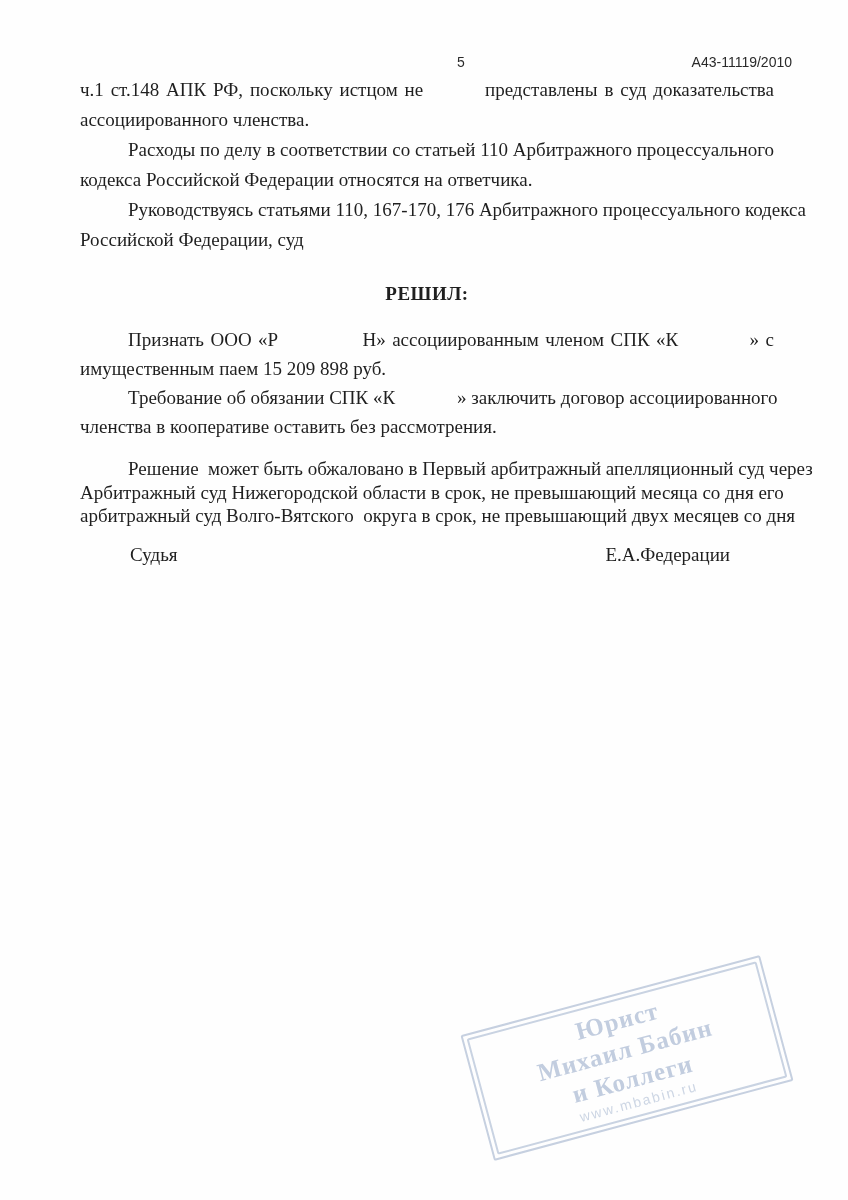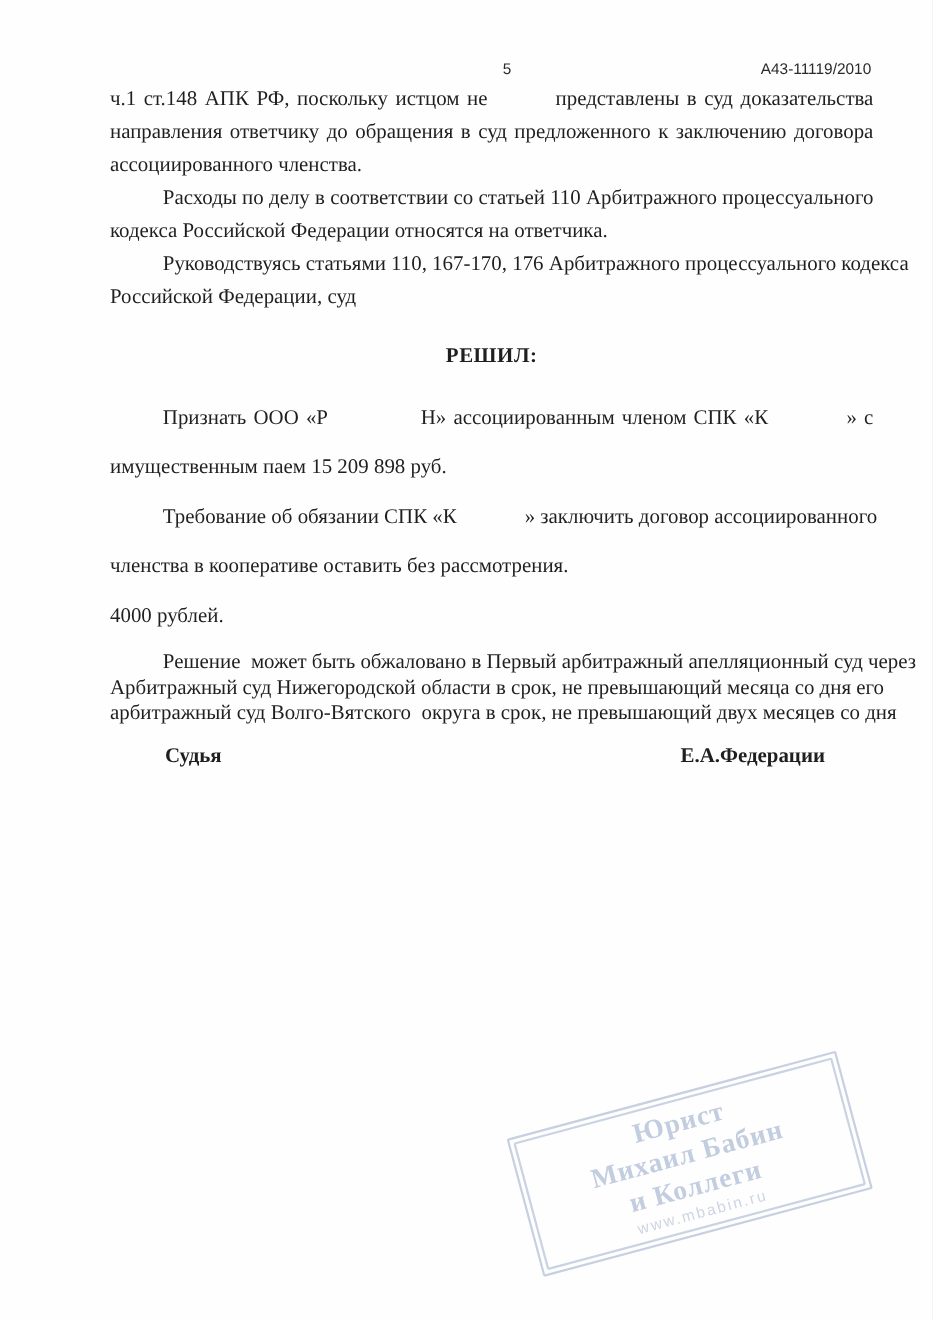--- a/index.html
+++ b/index.html
@@ -18,41 +18,41 @@
     position: absolute;
     top: 54px; left: 0; right: 0; height: 20px;
     font-family: "Liberation Sans", "DejaVu Sans", sans-serif;
     font-size: 14px;
     color: #2a2a2a;
   }
   .pageno { position: absolute; left: 457px; top: 0; }
   .caseno { position: absolute; right: 56px; top: 0; }
   .doc {
     position: absolute;
-    top: 75px; left: 100px; width: 694px;
+    top: 75px; left: 80px; width: 694px;
   }
   .jline { text-align: justify; text-align-last: justify; white-space: nowrap; }
   .jline.lastline { text-align-last: left; }
   .indent .jline.firstline { text-indent: 48px; }
   .para .jline { line-height: 30px; }
-  .res  .jline { line-height: 29px; margin-top: 16px; }
+  .res  .jline { line-height: 29px; }
   .tight .jline { line-height: 23.5px; }
   .tight { margin-top: 16px; }
   .heading {
-    margin: 26px 0 28px 0;
+    margin: 26px 0 18px 0;
     text-align: center;
     font-weight: bold;
     line-height: 26px;
     letter-spacing: 0.5px;
   }
   .signature {
     margin-top: 14px;
     display: flex;
     justify-content: space-between;
-    font-weight: bold;
+    font-weight: normal;
     padding-left: 50px;
     padding-right: 44px;
     line-height: 26px;
   }
   
   .stamp {
     position: absolute;
     left: 472px; top: 993px;
     width: 306px; height: 126px;
     transform: rotate(-15deg);
@@ -92,21 +92,20 @@
 
   <div class="header">
     <span class="pageno">5</span>
     <span class="caseno">А43-11119/2010</span>
   </div>
 
   <div class="doc">
 
     <div class="para">
         <div class="jline firstline">ч.1 ст.148 АПК РФ, поскольку истцом не&nbsp;&nbsp;&nbsp;&nbsp;&nbsp;&nbsp;&nbsp;&nbsp; представлены в суд доказательства</div>
-        <div class="jline">направления ответчику до обращения в суд предложенного к заключению договора</div>
         <div class="jline lastline">ассоциированного членства.</div>
       </div>
 
     <div class="para indent">
         <div class="jline firstline">Расходы по делу в соответствии со статьей 110 Арбитражного процессуального</div>
         <div class="jline lastline">кодекса Российской Федерации относятся на ответчика.</div>
       </div>
 
     <div class="para indent">
         <div class="jline firstline">Руководствуясь статьями 110, 167-170, 176 Арбитражного процессуального кодекса</div>
@@ -119,21 +118,20 @@
         <div class="jline firstline">Признать ООО «Р&nbsp;&nbsp;&nbsp;&nbsp;&nbsp;&nbsp;&nbsp;&nbsp;&nbsp;&nbsp;&nbsp;&nbsp; Н» ассоциированным членом СПК «К&nbsp;&nbsp;&nbsp;&nbsp;&nbsp;&nbsp;&nbsp;&nbsp;&nbsp;&nbsp; » с</div>
         <div class="jline lastline">имущественным паем 15 209 898 руб.</div>
       </div>
 
     <div class="res indent">
         <div class="jline firstline">Требование об обязании СПК «К&nbsp;&nbsp;&nbsp;&nbsp;&nbsp;&nbsp;&nbsp;&nbsp;&nbsp;&nbsp;&nbsp;&nbsp; » заключить договор ассоциированного</div>
         <div class="jline lastline">членства в кооперативе оставить без рассмотрения.</div>
       </div>
 
     <div class="res indent">
-        <div class="jline lastline">4000 рублей.</div>
       </div>
 
     <div class="tight indent">
         <div class="jline firstline">Решение &nbsp;может быть обжаловано в Первый арбитражный апелляционный суд через</div>
         <div class="jline">Арбитражный суд Нижегородской области в срок, не превышающий месяца со дня его</div>
         <div class="jline">арбитражный суд Волго-Вятского &nbsp;округа в срок, не превышающий двух месяцев со дня</div>
       </div>
 
     <div class="signature">
       <span>Судья</span>

